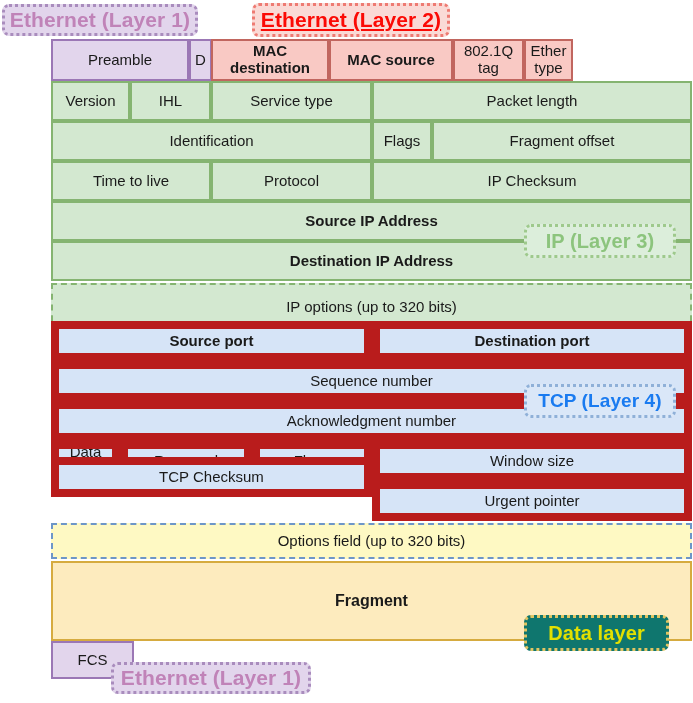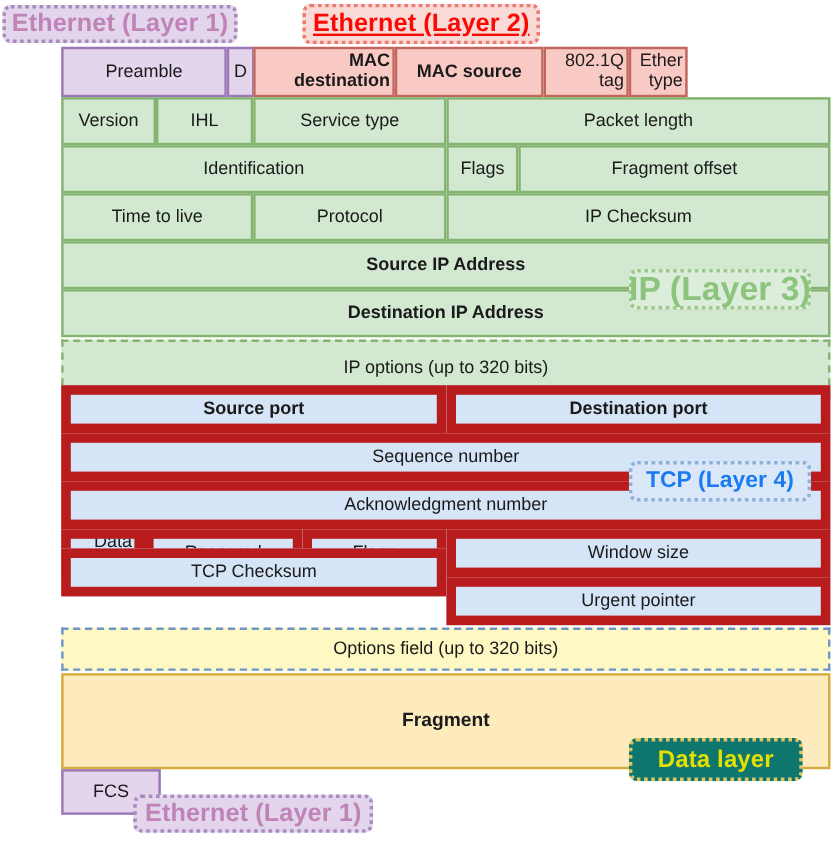--- a/index.html
+++ b/index.html
@@ -21,21 +21,21 @@
     height: 703px;
   }
 
   
   .cell {
     position: absolute;
     box-sizing: border-box;
     display: flex;
     align-items: center;
     justify-content: center;
-    text-align: right;
+    text-align: center;
     line-height: 1.12;
     font-size: 15px;
     color: #1a1a1a;
     padding: 0 2px;
     overflow: hidden;
   }
   .cell.bold { font-weight: bold; }
 
   
   .eth1 {
@@ -91,21 +91,21 @@
     background: #fadad6;
     border: 3px dotted #ee7a72;
     color: #fb0a05;
     font-size: 21px;
     text-decoration: underline;
   }
   .badge-ip {
     background: #dceedb;
     border: 3px dotted #9ec98c;
     color: #8cc47d;
-    font-size: 28px;
+    font-size: 20px;
   }
   .badge-tcp {
     background: #dae7f8;
     border: 3px dotted #8fb0d8;
     color: #1a7bf0;
     font-size: 19px;
   }
   .badge-data {
     background: #0f766e;
     border: 3px dotted #e0c563;

